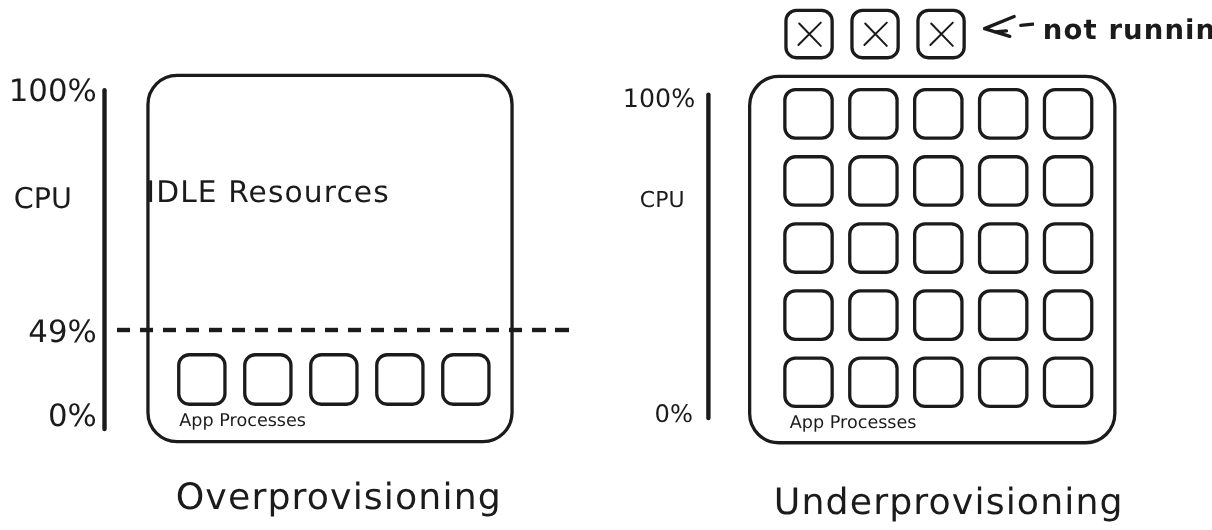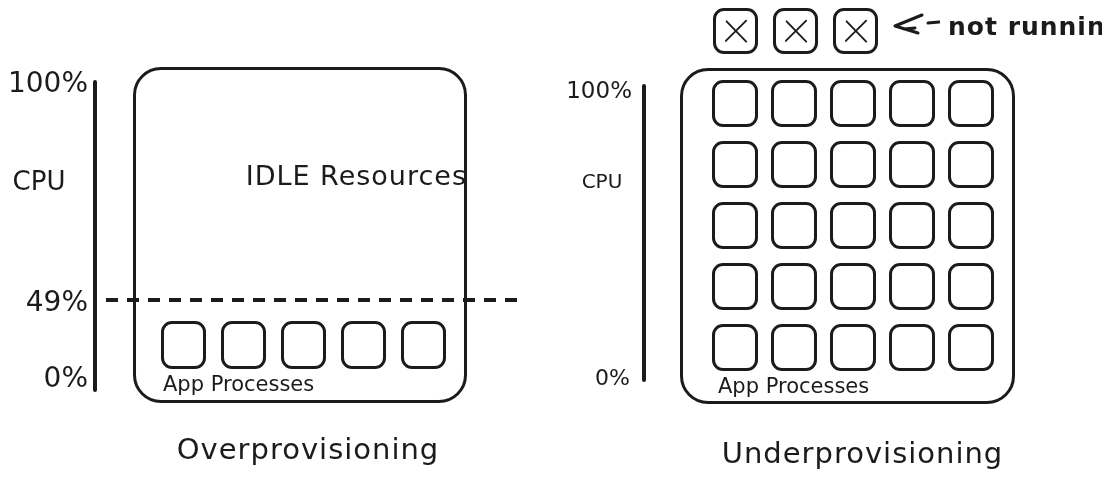--- a/index.html
+++ b/index.html
@@ -20,23 +20,23 @@
   .proc-sq{width:45px;height:48px;border:3px solid #1b1b1b;border-radius:11px;box-sizing:border-box;background:#fff;}
   .grid{display:grid;grid-template-columns:repeat(5,46px);grid-auto-rows:47px;column-gap:13px;row-gap:14px;}
   .grid .proc-sq{width:46px;height:47px;}
   
   .dashed{height:4px;background:repeating-linear-gradient(to right,#1b1b1b 0,#1b1b1b 12px,transparent 12px,transparent 21px);}
   
   .x-row{display:flex;gap:15px;}
   .x-box{width:45px;height:46px;border:3.5px solid #1b1b1b;border-radius:11px;box-sizing:border-box;
          display:flex;align-items:center;justify-content:center;background:#fff;}
   .x-box svg{display:block;}
-  .idle-text{font-size:27px;text-align:right;letter-spacing:1px;}
-  .proc-label{font-size:21px;}
-  .caption{font-size:29px;text-align:center;letter-spacing:1px;}
+  .idle-text{font-size:27px;text-align:left;letter-spacing:1px;}
+  .proc-label{font-size:16px;}
+  .caption{font-size:33px;text-align:center;letter-spacing:1px;}
   .annot{font-size:25px;font-weight:bold;letter-spacing:1px;}
 </style>
 </head>
 <body>
 
 <div class="canvas">
 
   <div>
     <div class="abs txt axis-lab" style="left:6px;top:66px;width:82px;">100%</div>
     <div class="abs txt axis-lab" style="left:6px;top:166px;width:66px;text-align:center;font-size:26px;">CPU</div>

